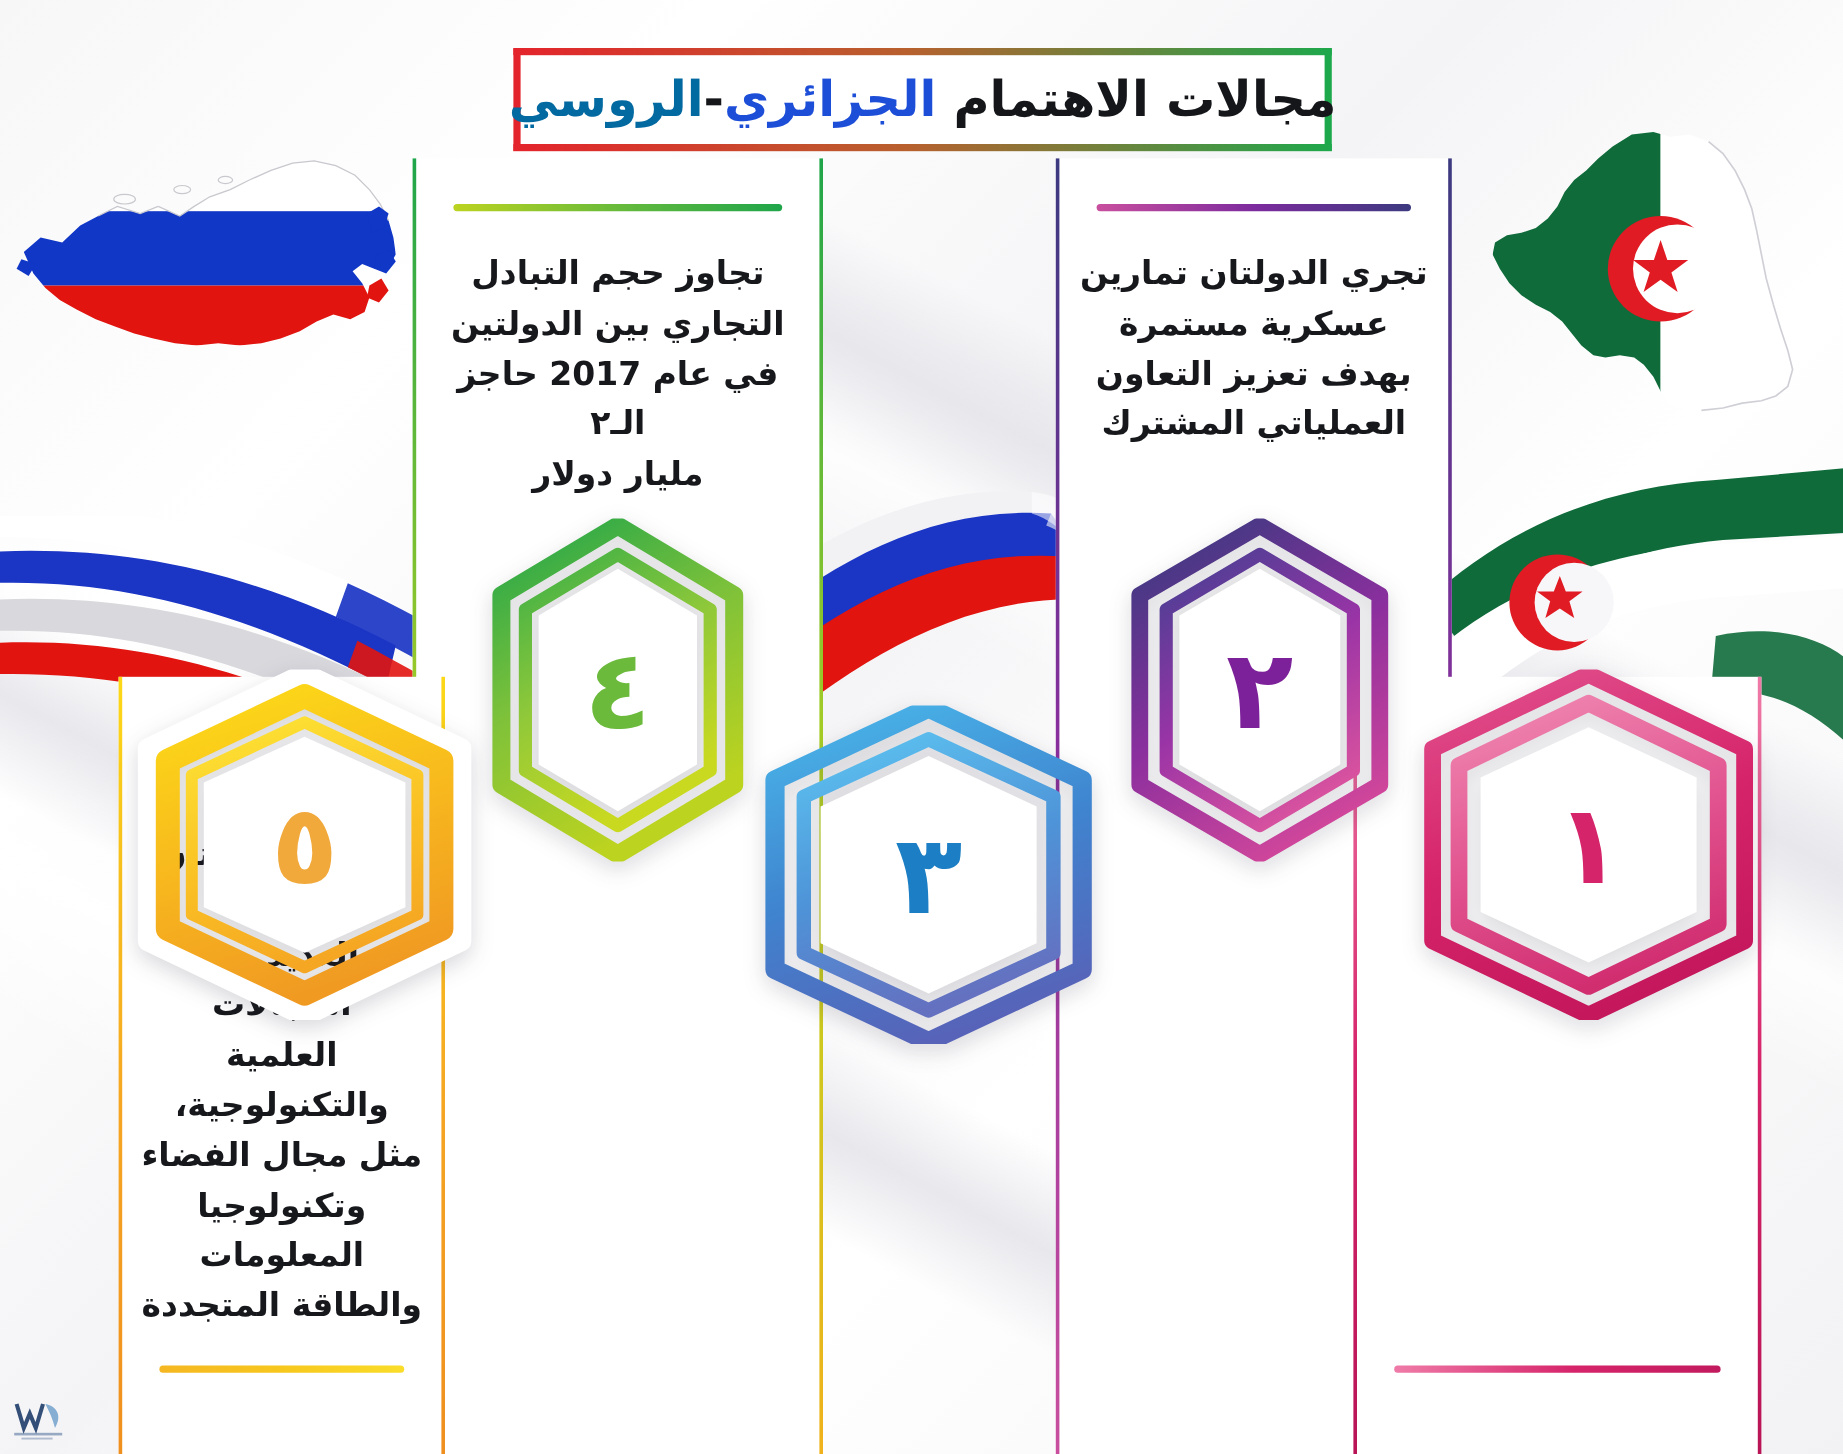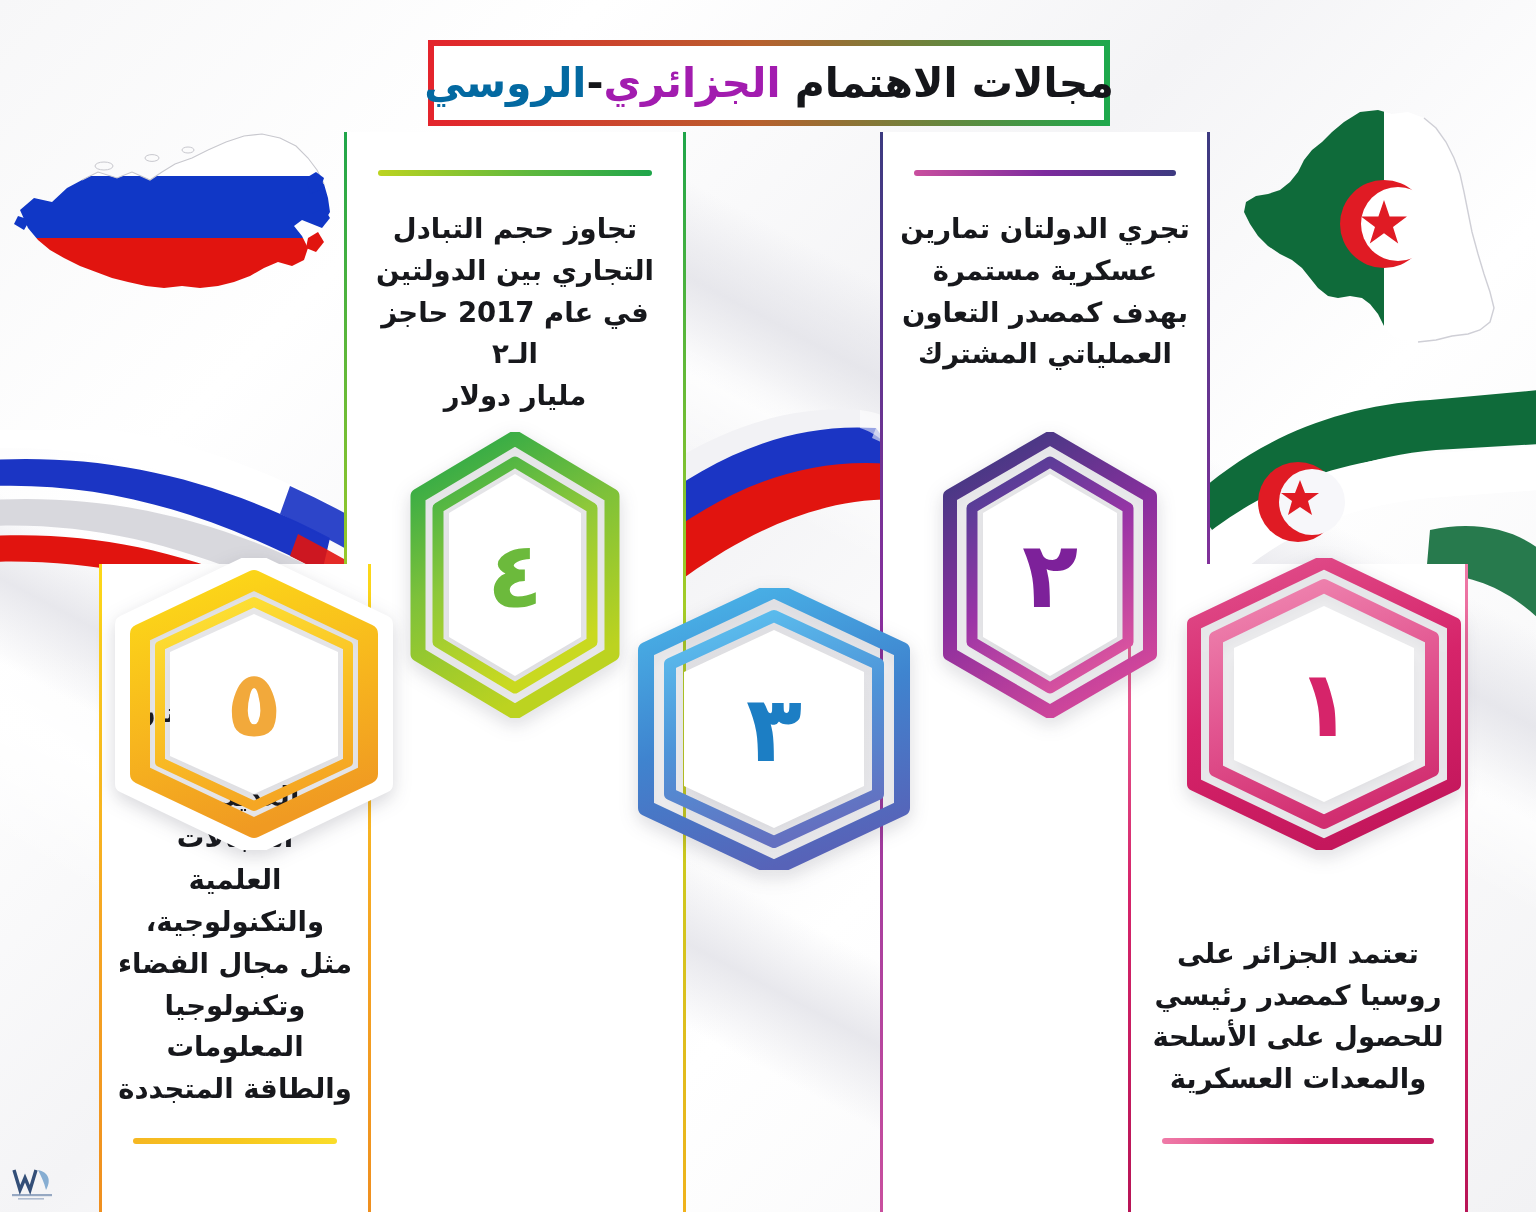--- a/index.html
+++ b/index.html
@@ -61,21 +61,21 @@
   .title-box::after  { bottom: -5px; }
 
   .title-text {
     font-size: 41px;
     font-weight: 700;
     letter-spacing: -0.5px;
     white-space: nowrap;
     direction: rtl;
   }
   .t-black { color: #15161a; }
-  .t-green { color: #a21caf; }
+  .t-green { color: #1d4ed8; }
   .t-red   { color: #0369a1; }
 
   
   .map-russia { position: absolute; left: 12px; top: 128px; width: 330px; height: 190px; z-index: 6; }
   .map-algeria { position: absolute; left: 1232px; top: 108px; width: 300px; height: 310px; z-index: 6; }
 
   
   .ribbon { position: absolute; pointer-events: none; }
   .ribbon-left  { left: -10px; top: 430px; width: 430px; height: 190px; z-index: 4; }
   .ribbon-mid   { left: 560px; top: 380px; width: 420px; height: 250px; z-index: 4; }
@@ -276,21 +276,21 @@
     </div>
   </div>
 
   <div class="card card-top" style="left:880px; width:330px;">
     <div class="edge-l" style="background:linear-gradient(180deg,#3c3a80,#8b2f9e 46%,#c94f9e);"></div>
     <div class="edge-r" style="background:linear-gradient(180deg,#3c3a80,#8b2f9e 46%,#c94f9e);"></div>
     <div class="card-inner">
       <div class="accent accent-top" style="background:linear-gradient(90deg,#c94f9e,#7d2b9e 50%,#3c3a80);"></div>
       <div class="card-text text-top">تجري الدولتان تمارين
 عسكرية مستمرة
-بهدف كمصدر التعاون
+بهدف تعزيز التعاون
 العملياتي المشترك</div>
     </div>
   </div>
 
   <div class="card card-bottom" style="left:72px; width:272px;margin-left:27px;">
     <div class="edge-l" style="background:linear-gradient(180deg,#fcd818,#f5a623 55%,#ef8f1f);"></div>
     <div class="edge-r" style="background:linear-gradient(180deg,#fcd818,#f5a623 55%,#ef8f1f);"></div>
     <div class="card-inner">
       <div class="card-text text-bottom" style="bottom:102px;">تتعاون الدولتان في
 العديد من المجالات
@@ -300,24 +300,20 @@
 والطاقة المتجددة</div>
       <div class="accent accent-bottom" style="background:linear-gradient(90deg,#f5b722,#f7c71e 50%,#fadd2a);"></div>
     </div>
   </div>
 
 
   <div class="card card-bottom" style="left:1128px; width:340px;">
     <div class="edge-l" style="background:linear-gradient(180deg,#ef7ba8,#d6246a 50%,#b81456);"></div>
     <div class="edge-r" style="background:linear-gradient(180deg,#ef7ba8,#d6246a 50%,#b81456);"></div>
     <div class="card-inner">
-      <div class="card-text text-bottom" style="bottom:112px;">تعتمد الجزائر على
-روسيا كمصدر رئيسي
-للحصول على الأسلحة
-والمعدات العسكرية</div>
       <div class="accent accent-bottom" style="background:linear-gradient(90deg,#ef7ba8,#d6246a 55%,#c21a5e);"></div>
     </div>
   </div>
 
   <div class="hex-wrap" style="left:404px; top:432px; width:222px; height:286px;">
     <svg viewBox="0 0 222 286" width="222" height="286" aria-hidden="true">
       <defs>
         <linearGradient id="g4a" x1="0" y1="0" x2="0.4" y2="1">
           <stop offset="0%" stop-color="#1fa54a"></stop>
             <stop offset="50%" stop-color="#7dc13a"></stop>

